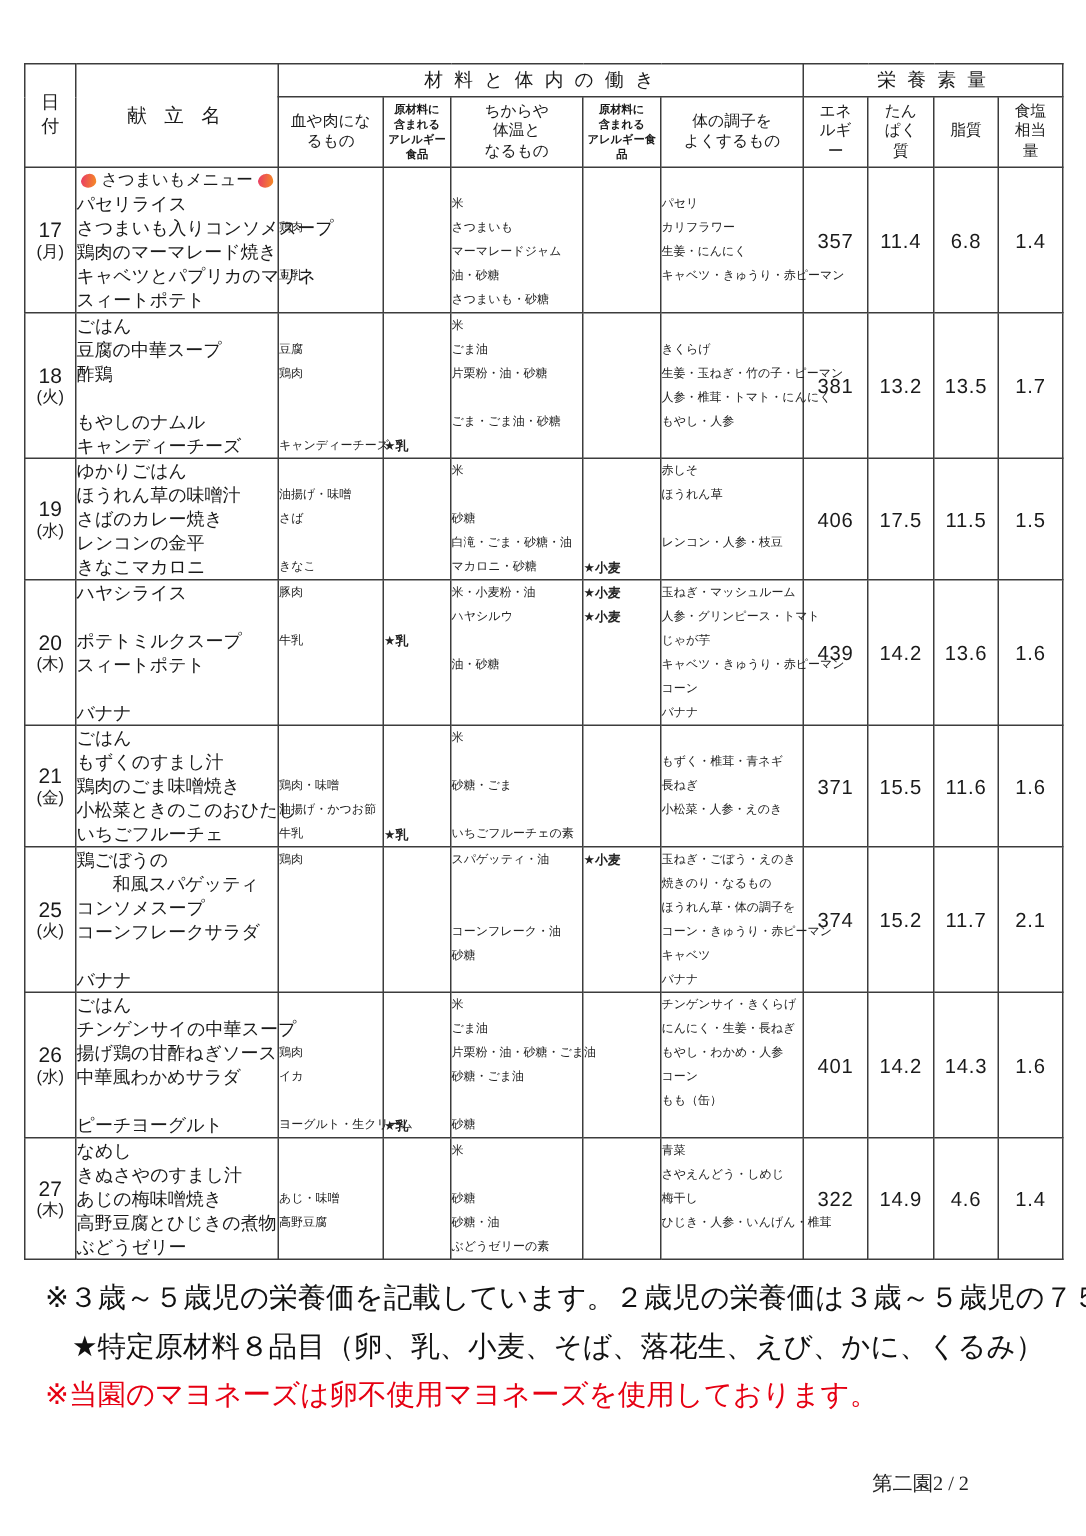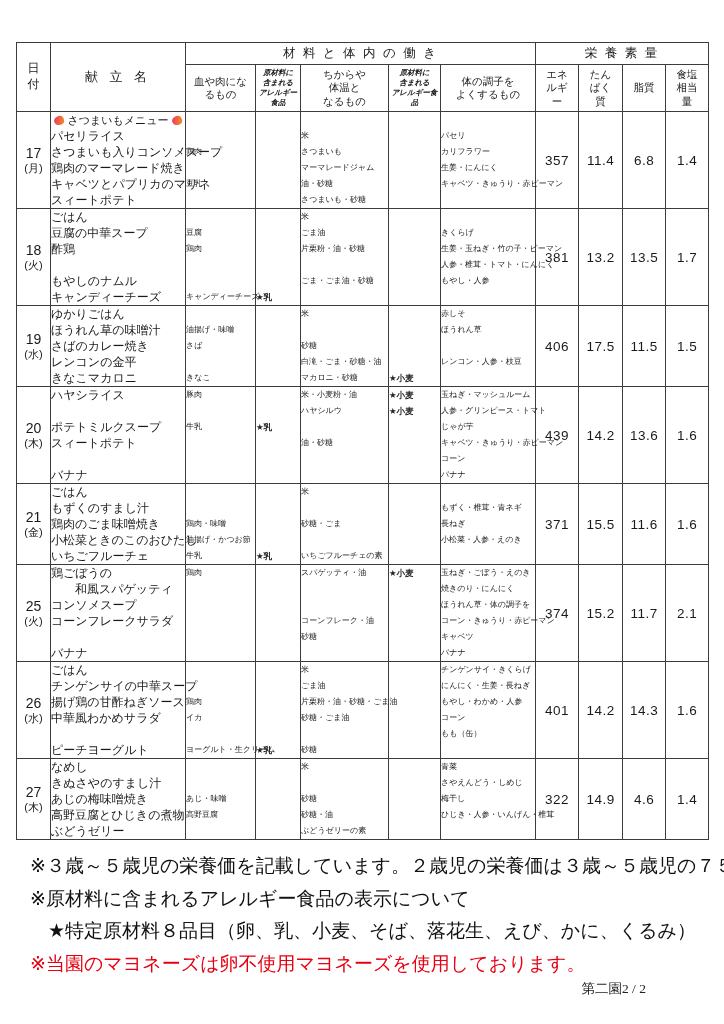--- a/index.html
+++ b/index.html
@@ -9,21 +9,21 @@
     font-family:"Liberation Sans","DejaVu Sans",sans-serif;
   }
   .sheet{padding:42px 16px 0 16px;}
 
   table.menu{border-collapse:collapse;width:692px;table-layout:fixed;border:1.5px solid #3c3c3c;}
   table.menu th,table.menu td{border:1px solid #3c3c3c;padding:0;vertical-align:middle;}
 
   th{font-weight:normal;white-space:pre-line;text-align:center;}
   .th-group{font-size:12.5px;height:21px;letter-spacing:2px;}
   .th-sub{font-size:10.5px;height:46px;line-height:1.25;}
-  .th-alg{font-size:7.5px;font-weight:bold;line-height:1.35;font-style:italic;}
+  .th-alg{font-size:7.5px;font-weight:bold;line-height:1.35;}
   .th-date{font-size:12px;line-height:1.3;}
   .th-menu{font-size:13px;letter-spacing:4px;}
 
   td.c-date{text-align:center;vertical-align:middle;}
   .date-num{font-size:14px;line-height:16px;}
   .date-day{font-size:11px;line-height:14px;}
 
   td.c-menu{padding:3px 2px 3px 7px;vertical-align:top;}
   td.c-ing{padding:3px 2px 3px 4px;vertical-align:top;}
   td.c-alg{padding:3px 2px 3px 4px;vertical-align:top;}
@@ -423,21 +423,21 @@
           <td class="c-alg">
             <div class="iline">★小麦</div>
             <div class="iline">&nbsp;</div>
             <div class="iline">&nbsp;</div>
             <div class="iline">&nbsp;</div>
             <div class="iline">&nbsp;</div>
             <div class="iline">&nbsp;</div>
           </td>
           <td class="c-ing">
             <div class="iline">玉ねぎ・ごぼう・えのき</div>
-            <div class="iline">焼きのり・にんにく</div>
+            <div class="iline">焼きのり・なるもの</div>
             <div class="iline">ほうれん草・体の調子を</div>
             <div class="iline">コーン・きゅうり・赤ピーマン</div>
             <div class="iline">キャベツ</div>
             <div class="iline">バナナ</div>
           </td>
           <td class="c-num">374</td>
           <td class="c-num">15.2</td>
           <td class="c-num">11.7</td>
           <td class="c-num">2.1</td>
         </tr>
@@ -549,19 +549,18 @@
           <td class="c-num">322</td>
           <td class="c-num">14.9</td>
           <td class="c-num">4.6</td>
           <td class="c-num">1.4</td>
         </tr>
       </tbody>
   </table>
 
   <div class="notes">
     <div class="note">※３歳～５歳児の栄養価を記載しています。２歳児の栄養価は３歳～５歳児の７５％の値です。</div>
-    <div class="note">※原材料に含まれるアレルギー食品の表示について</div>
     <div class="note note-indent">★特定原材料８品目（卵、乳、小麦、そば、落花生、えび、かに、くるみ）</div>
     <div class="note note-red">※当園のマヨネーズは卵不使用マヨネーズを使用しております。</div>
   </div>
 </div>
 
 <div class="page-num">第二園2 / 2</div>
 
 </body></html>

